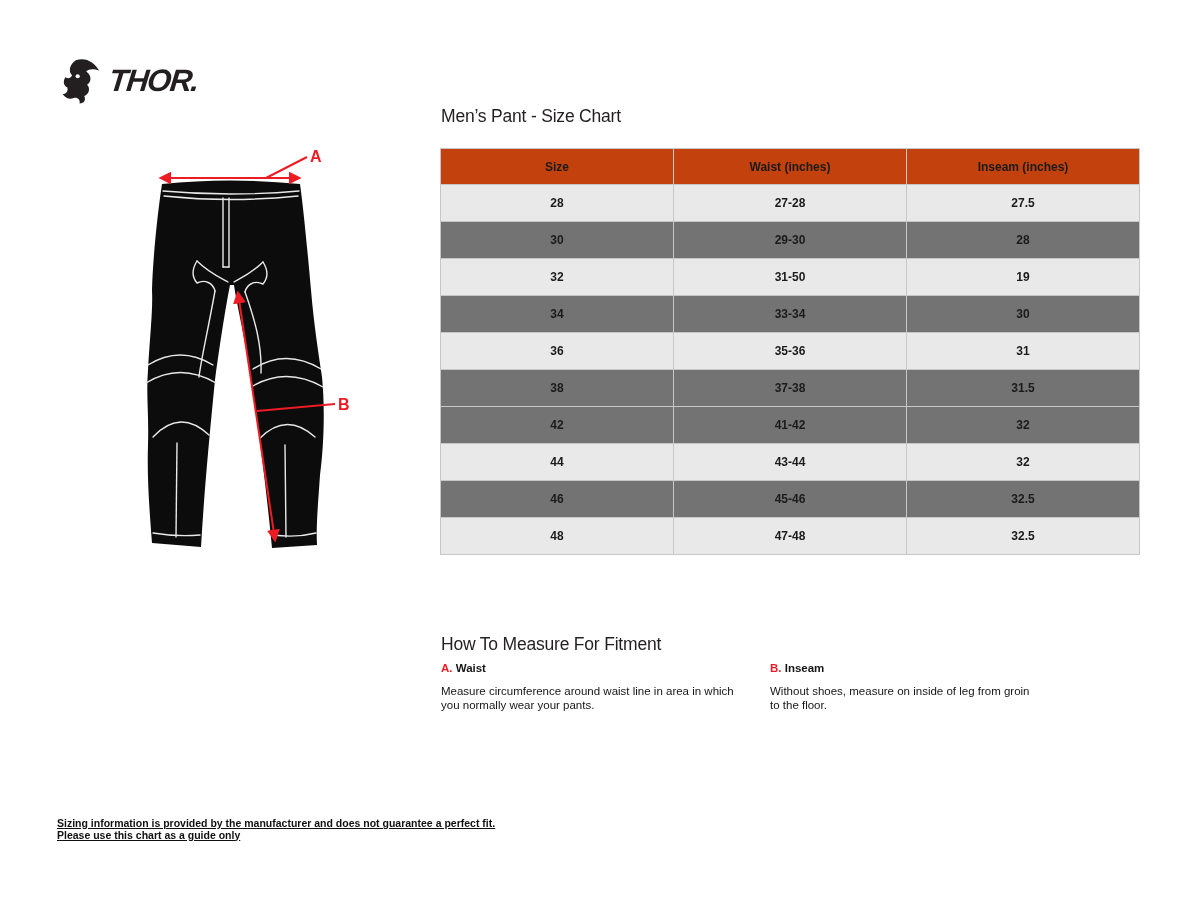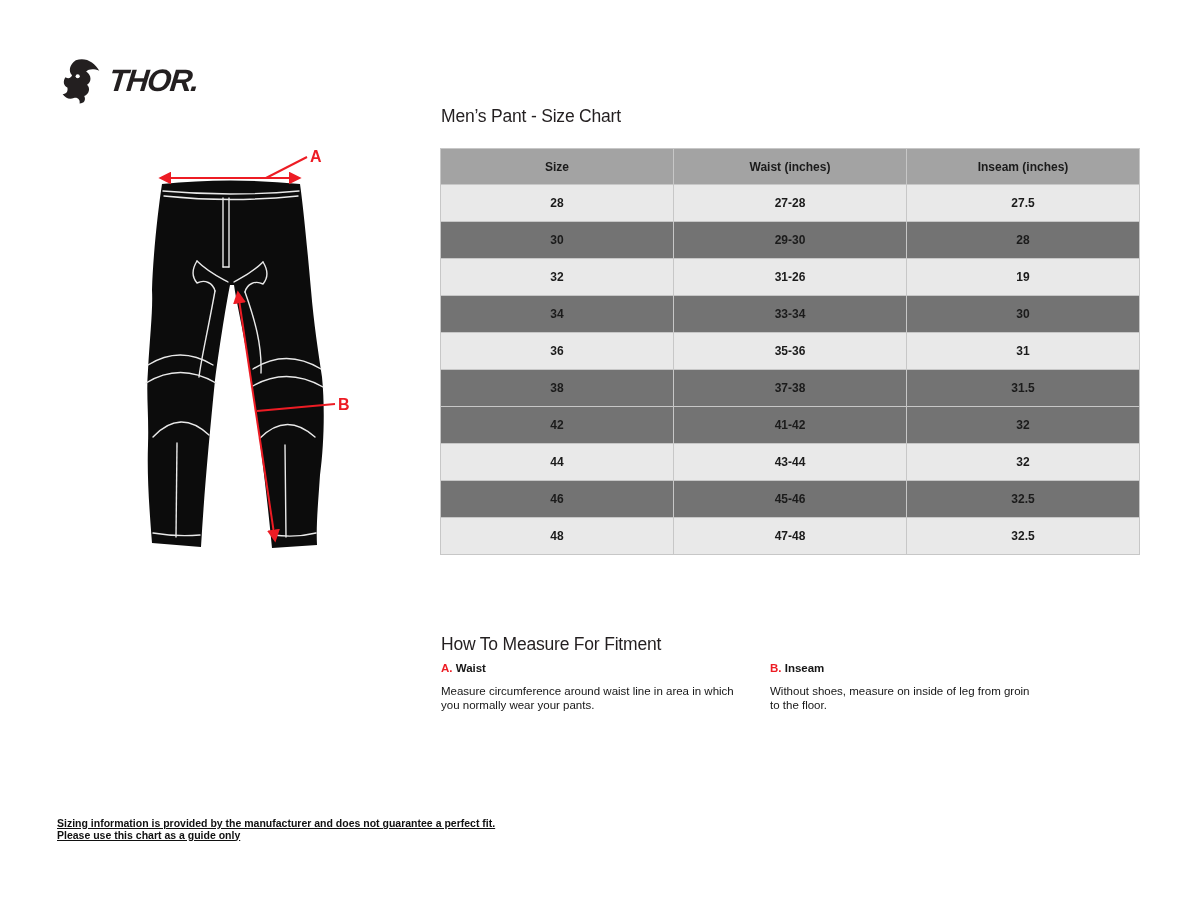--- a/index.html
+++ b/index.html
@@ -25,21 +25,21 @@
   
   .chart-title { position:absolute; left:441px; top:106px; font-size:17.5px; font-weight:normal; letter-spacing:-0.2px; }
   table.size-table {
     position:absolute; left:440px; top:148px; width:700px;
     border-collapse:collapse; table-layout:fixed;
   }
   .size-table th, .size-table td {
     border:1px solid #c7c7c7; text-align:center; vertical-align:middle;
     font-size:12px; font-weight:bold; color:#1b1b1b;
   }
-  .size-table th { height:36px; background:#a3a3a3; }
+  .size-table th { height:36px; background:#c2410c; }
   .size-table td { height:37px; background:#737373; }
   .size-table tr.alt td { background:#e9e9e9; }
 
   
   .howto-title { position:absolute; left:441px; top:634px; font-size:17.5px; font-weight:normal; letter-spacing:-0.2px; }
   .measure-item { position:absolute; top:661px; font-size:11.5px; line-height:14.5px; color:#161616; }
   .measure-item.a { left:441px; width:295px; }
   .measure-item.b { left:770px; width:272px; }
   .measure-label { font-weight:bold; font-size:11.5px; }
   .measure-letter { color:#ed1c24; font-weight:bold; }
@@ -160,21 +160,21 @@
         <td>27-28</td>
         <td>27.5</td>
       </tr>
       <tr>
         <td>30</td>
         <td>29-30</td>
         <td>28</td>
       </tr>
       <tr class="alt">
         <td>32</td>
-        <td>31-26</td>
+        <td>31-50</td>
         <td>19</td>
       </tr>
       <tr>
         <td>34</td>
         <td>33-34</td>
         <td>30</td>
       </tr>
       <tr class="alt">
         <td>36</td>
         <td>35-36</td>

